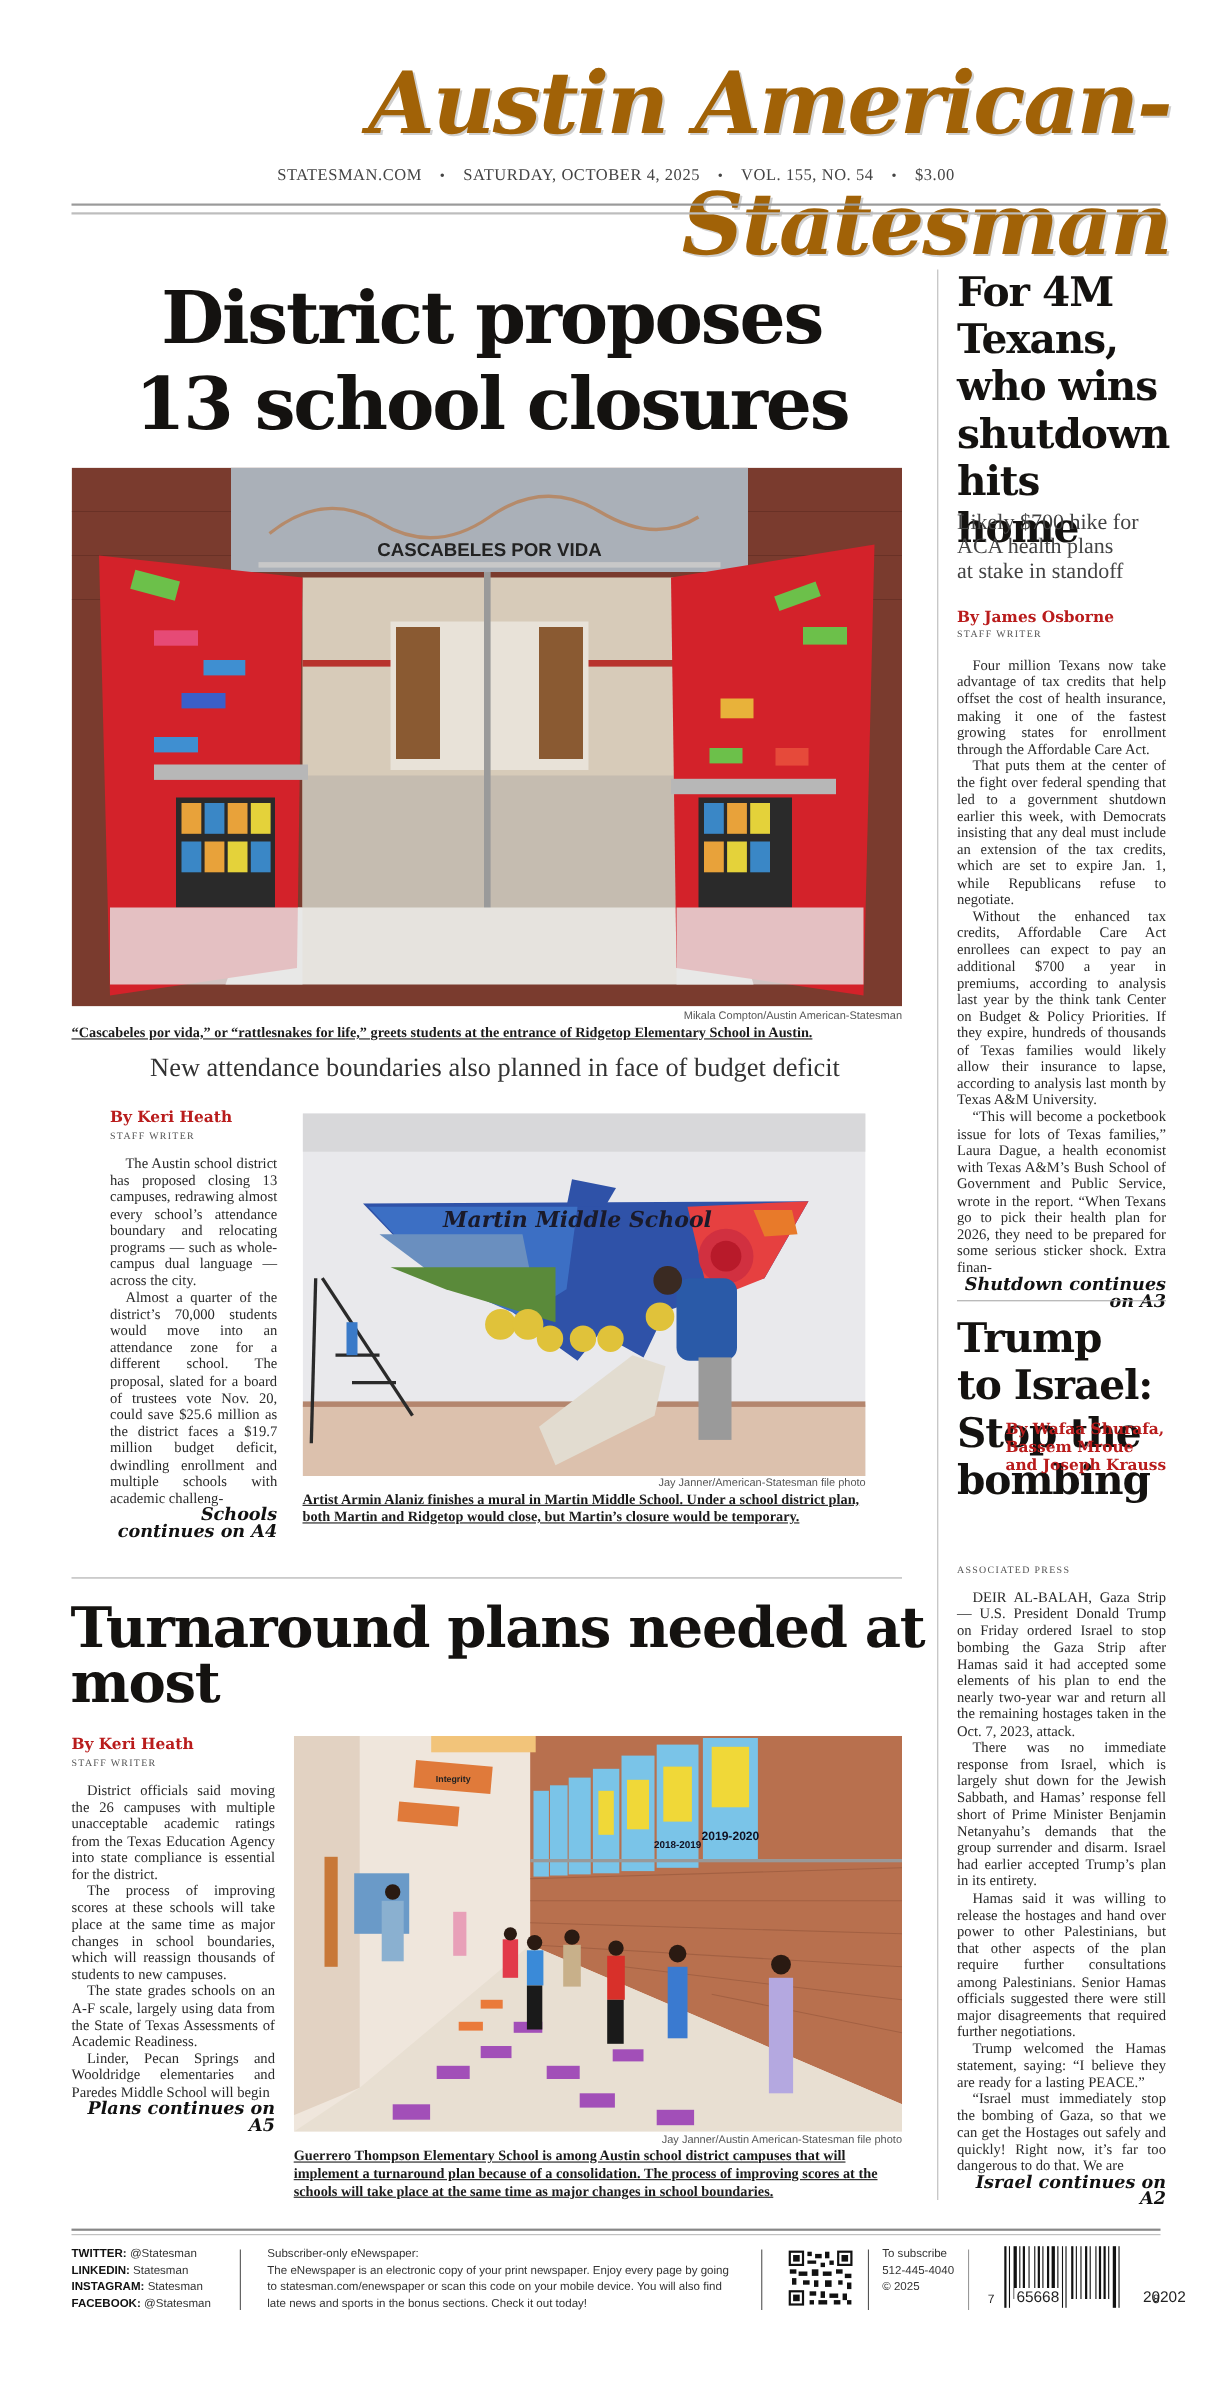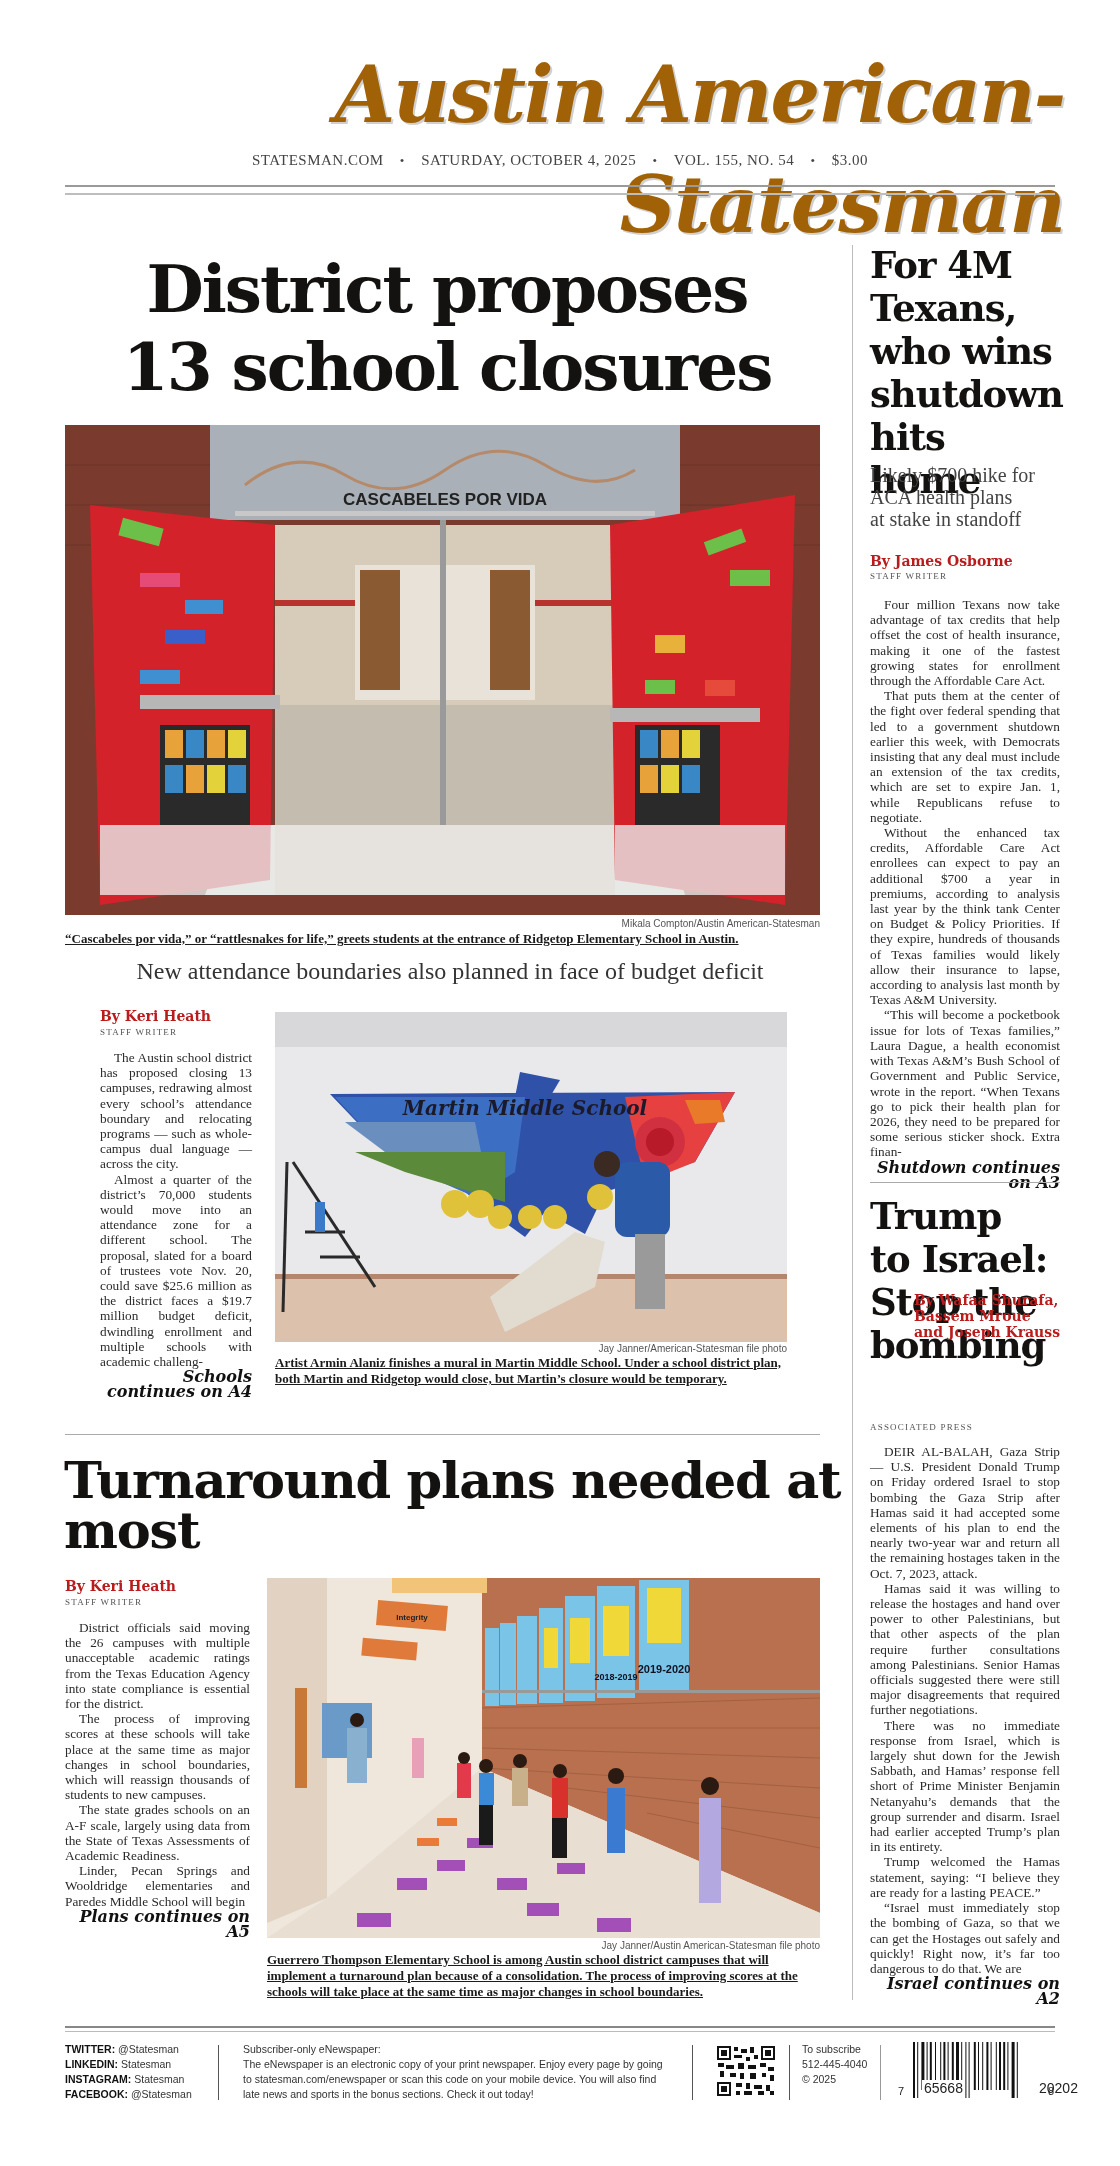--- a/index.html
+++ b/index.html
@@ -359,22 +359,22 @@
   <div>bombing</div>
 </div>
 <div class="byline" style="left:870px;top:1292px;margin-left:44px;">
   <div>By Wafaa Shurafa,</div>
   <div>Bassem Mroue</div>
   <div>and Joseph Krauss</div>
 </div>
 <div class="byline-role" style="left:870px;top:1422px;">ASSOCIATED PRESS</div>
 <div class="body-text" style="left:870px;top:1444px;width:190px;">
   <p>DEIR AL-BALAH, Gaza Strip — U.S. President Donald Trump on Friday ordered Israel to stop bombing the Gaza Strip after Hamas said it had accepted some elements of his plan to end the nearly two-year war and return all the remaining hostages taken in the Oct. 7, 2023, attack.</p>
+  <p>There was no immediate response from Israel, which is largely shut down for the Jewish Sabbath, and Hamas’ response fell short of Prime Minister Benjamin Netanyahu’s demands that the group surrender and disarm. Israel had earlier accepted Trump’s plan in its entirety.</p>
   <p>Hamas said it was willing to release the hostages and hand over power to other Palestinians, but that other aspects of the plan require further consultations among Palestinians. Senior Hamas officials suggested there were still major disagreements that required further negotiations.</p>
-  <p>There was no immediate response from Israel, which is largely shut down for the Jewish Sabbath, and Hamas’ response fell short of Prime Minister Benjamin Netanyahu’s demands that the group surrender and disarm. Israel had earlier accepted Trump’s plan in its entirety.</p>
   <p>Trump welcomed the Hamas statement, saying: “I believe they are ready for a lasting PEACE.”</p>
   <p>“Israel must immediately stop the bombing of Gaza, so that we can get the Hostages out safely and quickly! Right now, it’s far too dangerous to do that. We are</p>
   <span class="jump">Israel continues on A2</span>
 </div>
 
 <div class="rule" style="top:2026px;height:2px;background:#888;"></div>
 <div class="rule" style="top:2031px;height:1px;background:#bbb;"></div>
 
 <div class="footer-social">
   <div><b>TWITTER:</b> <span>@Statesman</span></div>

